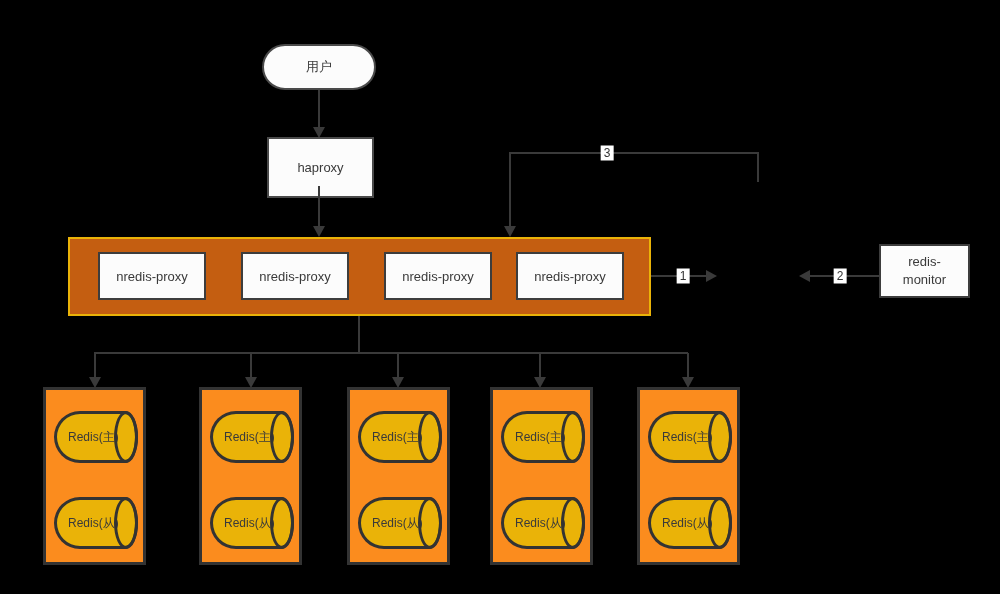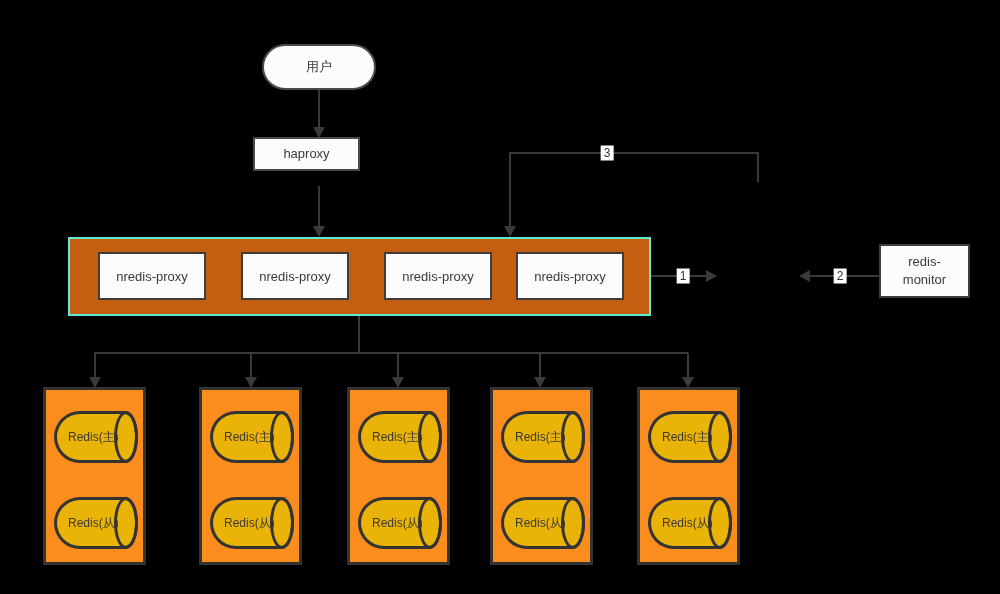--- a/index.html
+++ b/index.html
@@ -2,21 +2,21 @@
 <html><head>
 <meta charset="utf-8">
 <style>
   html,body{margin:0;padding:0;background:#000;}
   .stage{position:relative;width:1000px;height:594px;background:#000000;overflow:hidden;
          font-family:"Liberation Sans","DejaVu Sans",sans-serif;color:#3a3a3a;}
   .box{position:absolute;box-sizing:border-box;background:#fcfcfc;border:2px solid #4a4a4a;
        display:flex;flex-direction:column;align-items:center;justify-content:center;
        font-size:13px;text-align:center;line-height:18px;}
   .pill{border-radius:23px;}
-  .container-bar{position:absolute;box-sizing:border-box;background:#c45e11;border:2px solid #5eead4;}
+  .container-bar{position:absolute;box-sizing:border-box;background:#c45e11;border:2px solid #eab308;}
   .proxy{position:absolute;box-sizing:border-box;width:108px;height:48px;top:13px;background:#fcfcfc;
          border:2px solid #3d3d3d;display:flex;align-items:center;justify-content:center;font-size:13px;}
   .group{position:absolute;box-sizing:border-box;width:103px;height:178px;top:387px;
          background:#fb8c1e;border:3px solid #333333;}
   .cyl{position:absolute;box-sizing:border-box;left:8px;width:84px;height:52px;background:#eab308;
        border:3px solid #333333;border-radius:26px 13px 13px 26px / 26px 26px 26px 26px;}
   .cyl::after{content:"";position:absolute;box-sizing:border-box;right:-3px;top:-3px;width:24px;height:52px;
        border:3px solid #333333;border-radius:50%;}
   .cyl span{position:absolute;left:11px;top:0;height:100%;display:flex;align-items:center;font-size:12px;white-space:nowrap;}
   .line{position:absolute;background:#3a3a3a;}
@@ -32,21 +32,21 @@
 
 <div class="stage">
 
   <div class="box pill" style="left:262px;top:44px;width:114px;height:46px;">
     <span>用户</span>
   </div>
 
   <div class="line" style="left:318px;top:90px;width:2px;height:38px;"></div>
   <div class="arr down" style="left:313px;top:127px;"></div>
 
-  <div class="box" style="left:253px;top:137px;width:107px;height:34px;">
+  <div class="box" style="left:267px;top:137px;width:107px;height:61px;">
     <span>haproxy</span>
   </div>
 
   <div class="line" style="left:318px;top:186px;width:2px;height:41px;"></div>
   <div class="arr down" style="left:313px;top:226px;"></div>
 
   <div class="line" style="left:509px;top:152px;width:250px;height:2px;"></div>
   <div class="line" style="left:757px;top:152px;width:2px;height:30px;"></div>
   <div class="line" style="left:509px;top:152px;width:2px;height:75px;"></div>
   <div class="arr down" style="left:504px;top:226px;"></div>

